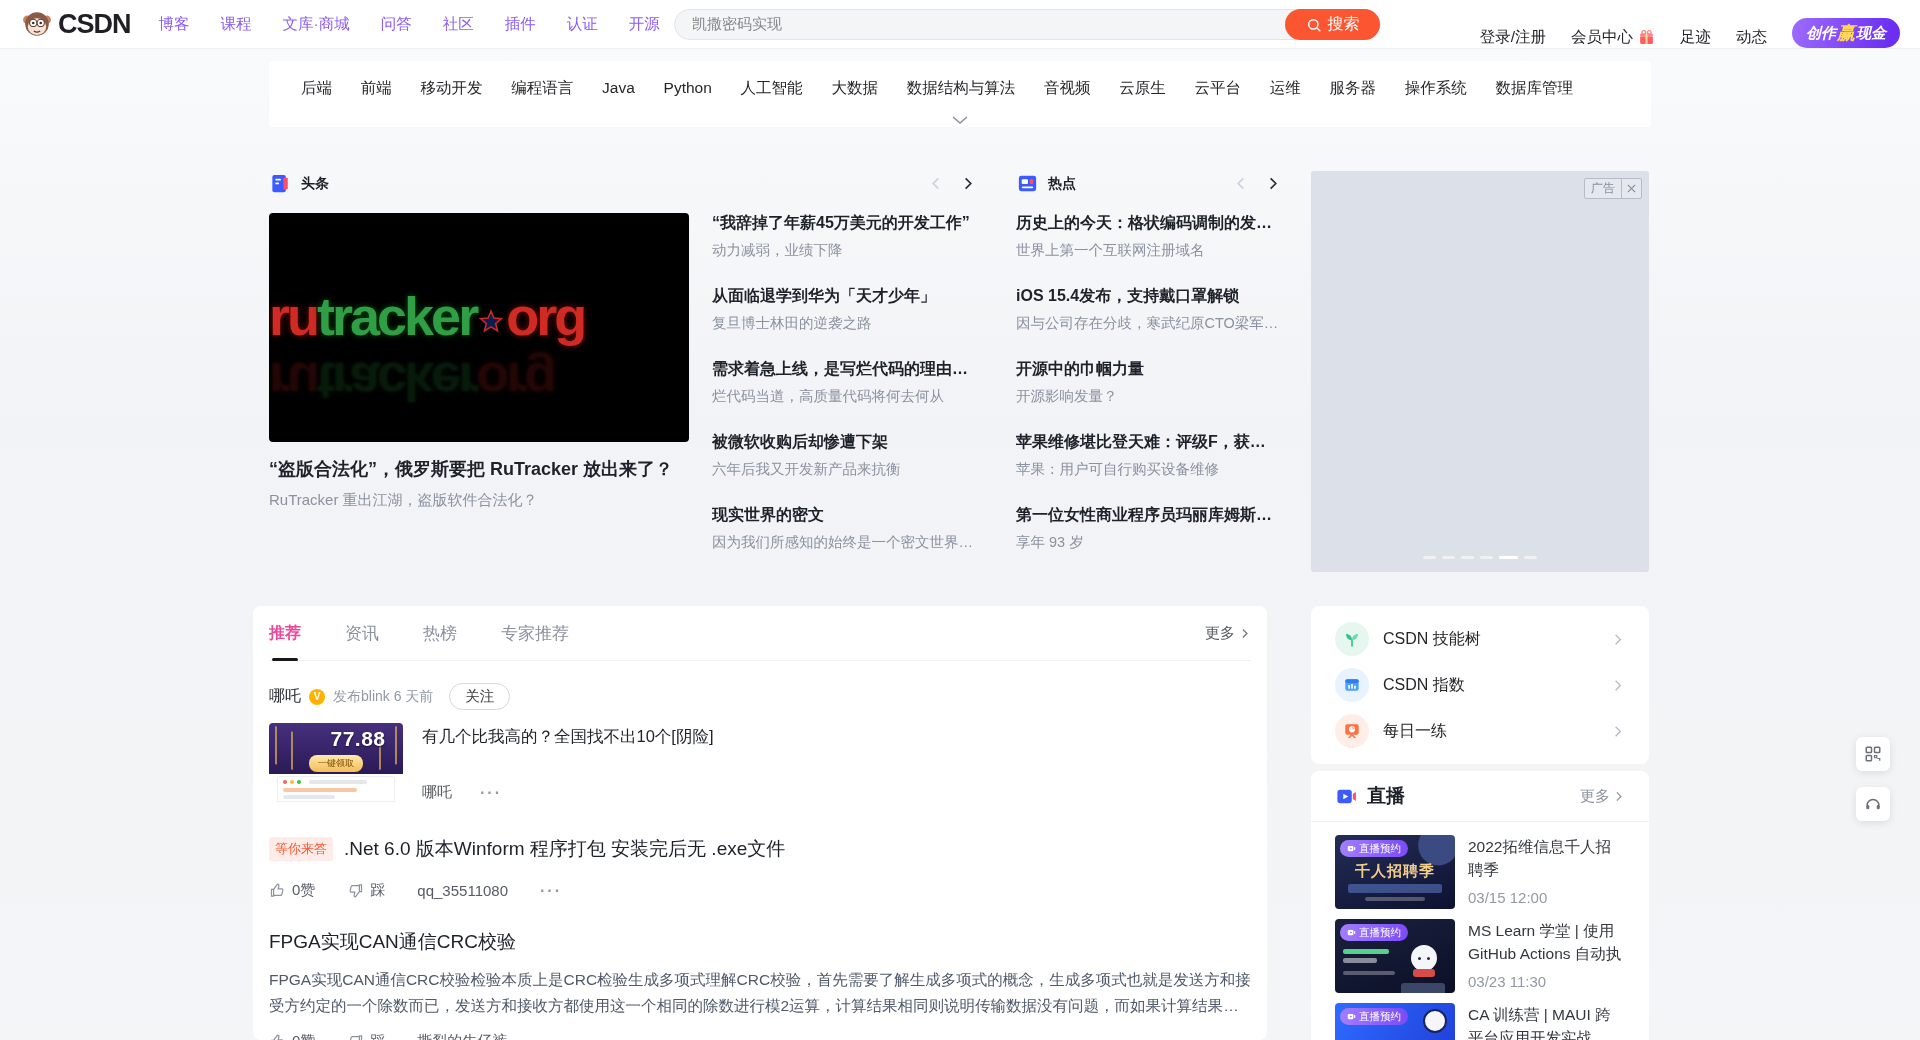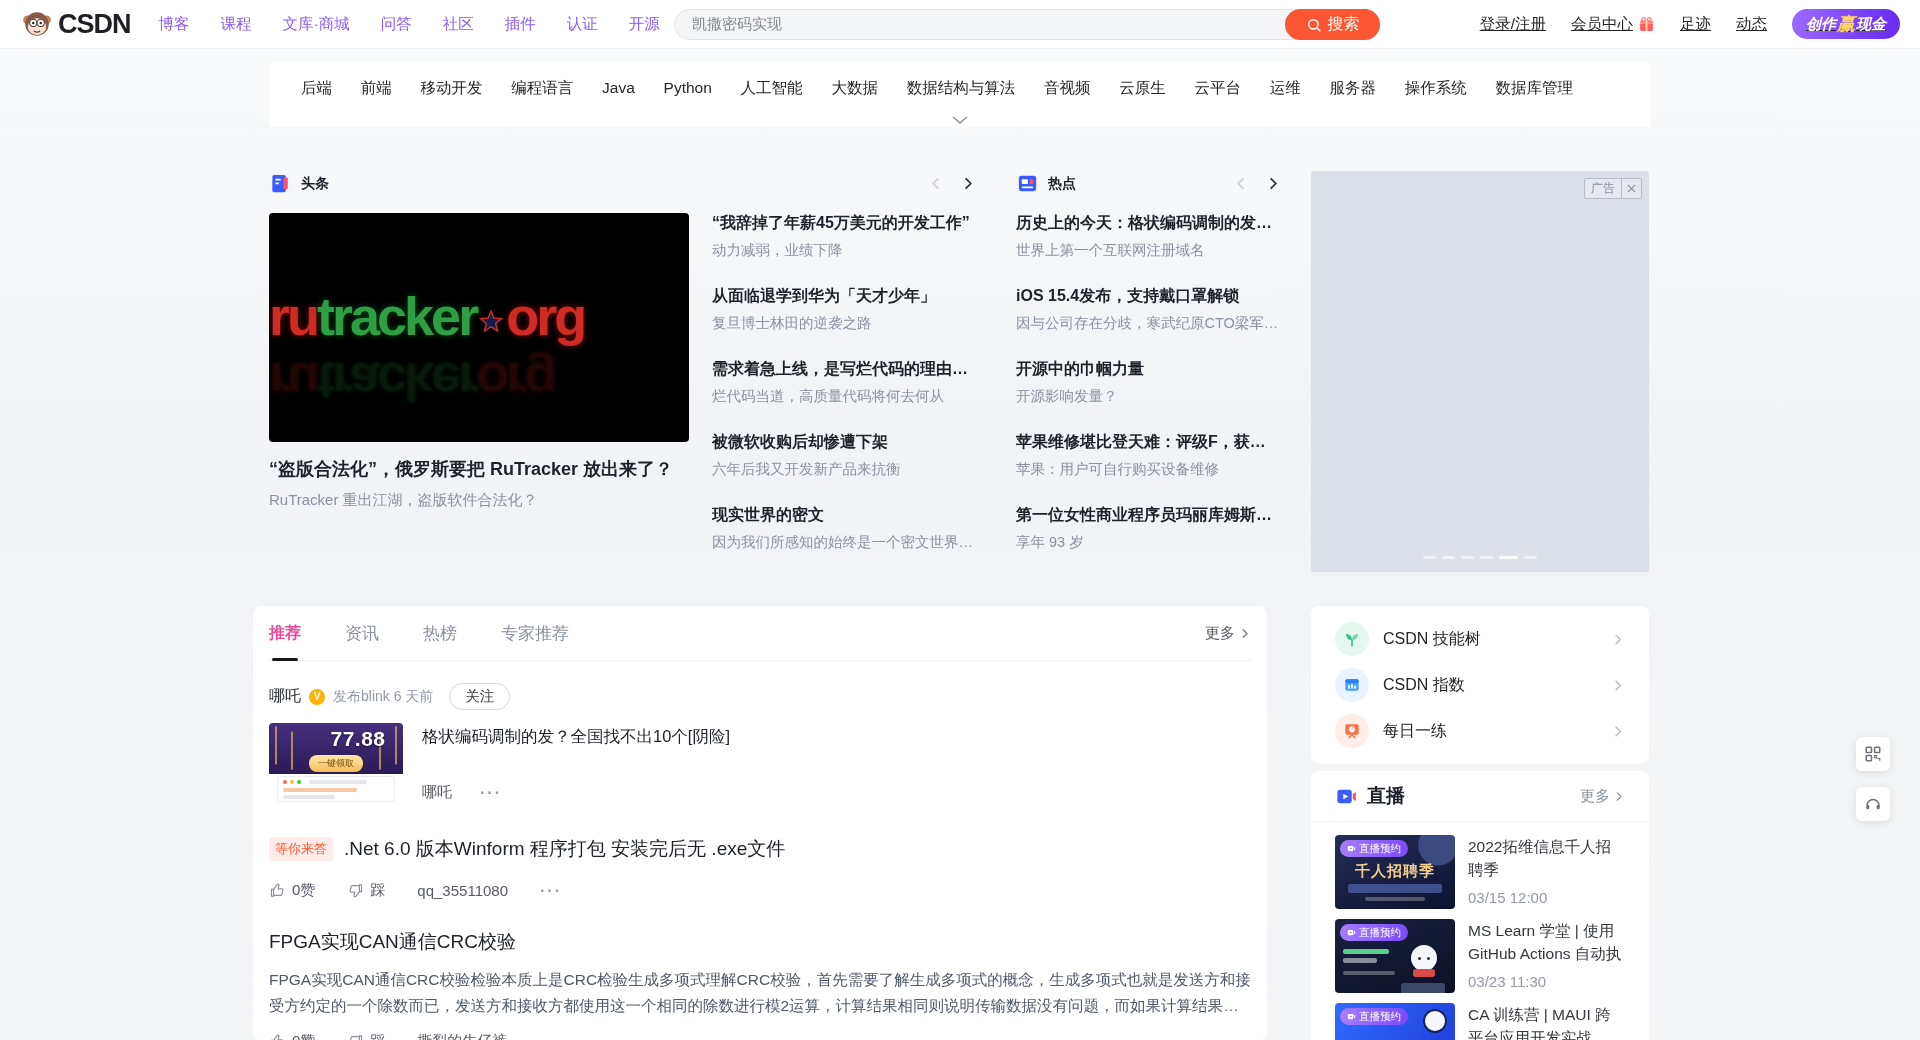--- a/index.html
+++ b/index.html
@@ -15,22 +15,22 @@
   .logo-text { font-size:27px; font-weight:800; letter-spacing:-1px; color:#1f1f24; }
   .top-links { display:flex; gap:31px; margin-left:28px; font-size:15.5px; color:#8b5cf6; }
   .top-link { cursor:pointer; white-space:nowrap; }
   .searchbox { position:absolute; left:674px; top:9px; width:706px; height:31px; border-radius:16px;
                background:#f4f5f7; border:1px solid #e2e4e9; display:flex; }
   .search-input { flex:1; border:none; background:transparent; padding:0 17px; font-size:15px;
                   color:#85878f; outline:none; font-family:inherit; }
   .search-btn { width:95px; height:31px; margin:-1px -1px -1px 0; border:none; border-radius:16px;
                 background:#fc5531; color:#fff; font-size:16px; display:flex; align-items:center;
                 justify-content:center; gap:6px; cursor:pointer; font-family:inherit; }
-  .top-right { position:absolute; right:20px; top:0; height:48px; display:flex; align-items:center;
-               gap:25px; font-size:15.5px; color:#24252a;text-decoration:underline; }
+  .top-right { position:absolute; right:20px; top:0; height:48px; display:flex; align-items:flex-end;
+               gap:25px; font-size:15.5px; color:#24252a; }
   .tr-item { cursor:pointer; white-space:nowrap; display:flex; align-items:center; gap:5px; }
   .promo-pill { height:30px; padding:0 14px; border-radius:16px;
                 background:linear-gradient(100deg,#9d6bff 0%,#6c2ff2 90%); color:#fff; font-size:15px;
                 font-weight:700; font-style:italic; display:flex; align-items:center; cursor:pointer; }
   .promo-hl { color:#ffd65c; font-size:18px; padding:0 1px; }
 
   
   .catbar { position:absolute; left:269px; top:61px; width:1382px; height:66px; background:#fff;
             border-radius:4px; }
   .cat-list { display:flex; justify-content:space-between; align-items:center; height:54px;
@@ -443,21 +443,21 @@
               <span class="bt-dot" style="background:#ff5f57"></span>
               <span class="bt-dot" style="background:#febc2e"></span>
               <span class="bt-dot" style="background:#28c840"></span>
               <span class="bt-urlbar"></span>
             </div>
             <div class="bt-line1"></div>
             <div class="bt-line2"></div>
           </div>
         </div>
         <div class="blink-content">
-          <div class="blink-text">格状编码调制的发？全国找不出10个[阴险]</div>
+          <div class="blink-text">有几个比我高的？全国找不出10个[阴险]</div>
           <div class="blink-foot">
             <span class="foot-author">哪吒</span>
             <span class="dots-icon">···</span>
           </div>
         </div>
       </div>
     </article>
 
     <article class="q-item">
       <div class="q-title-row">

